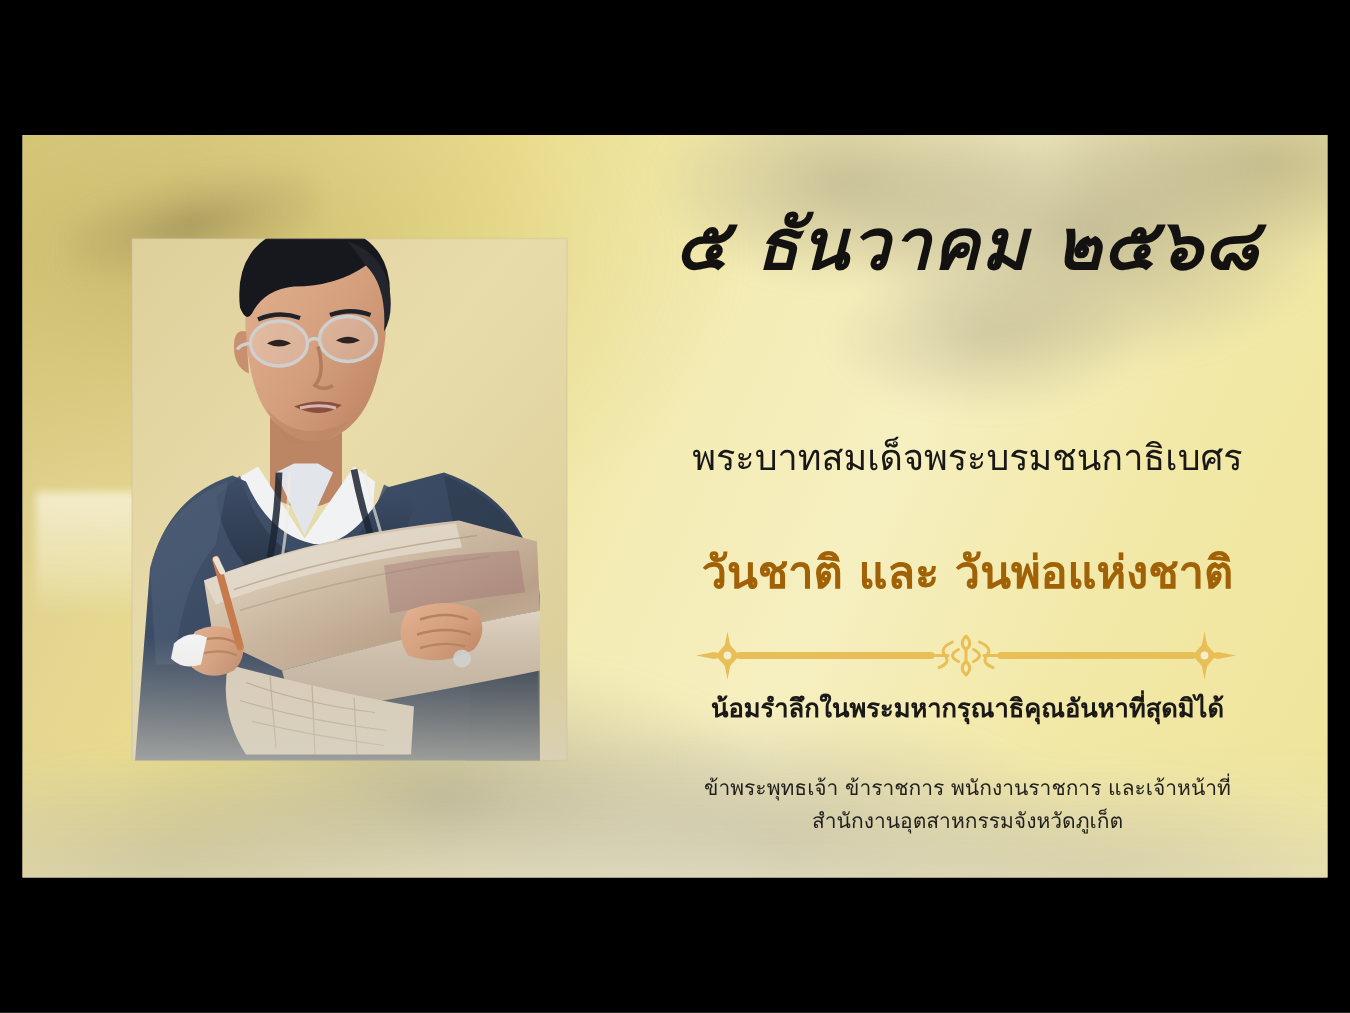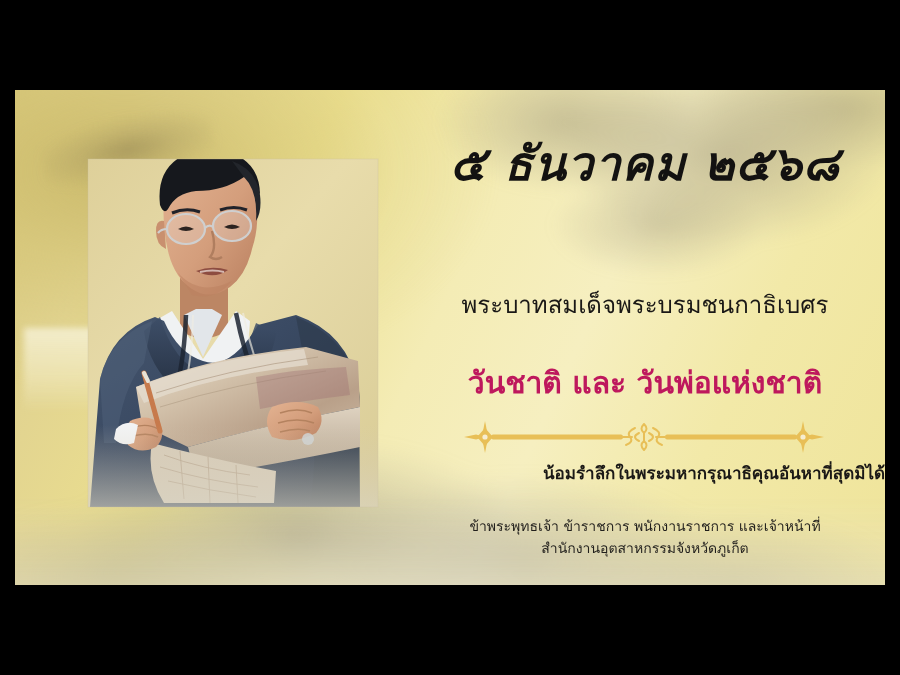--- a/index.html
+++ b/index.html
@@ -188,21 +188,21 @@
   }
   .royalname div { white-space: nowrap; }
 
   .occasion {
     position: absolute;
     left: 0; right: 0;
     top: 275px;
     font-family: "DejaVu Serif", "Liberation Serif", serif;
     font-size: 30px;
     font-weight: 700;
-    color: #be185d;
+    color: #a16207;
     line-height: 1.2;
     white-space: nowrap;
   }
 
   
   .divider {
     position: absolute;
     left: 58px;
     top: 330px;
     width: 362px;
@@ -212,21 +212,20 @@
 
   .tribute {
     position: absolute;
     left: 0; right: 0;
     top: 372px;
     font-size: 17px;
     font-weight: 600;
     color: #1b1917;
     line-height: 1.3;
     white-space: nowrap;
-    text-align: right;
   }
 
   .signoff {
     position: absolute;
     left: 0; right: 0;
     top: 403px;
     font-size: 14px;
     font-weight: 400;
     color: #211f1c;
     line-height: 1.55;

